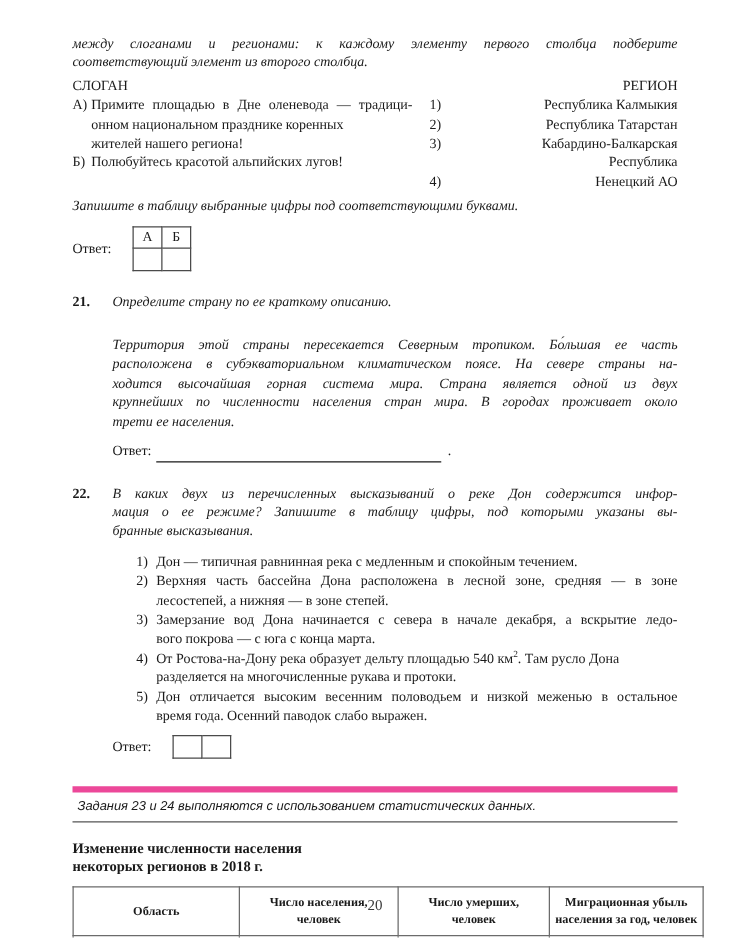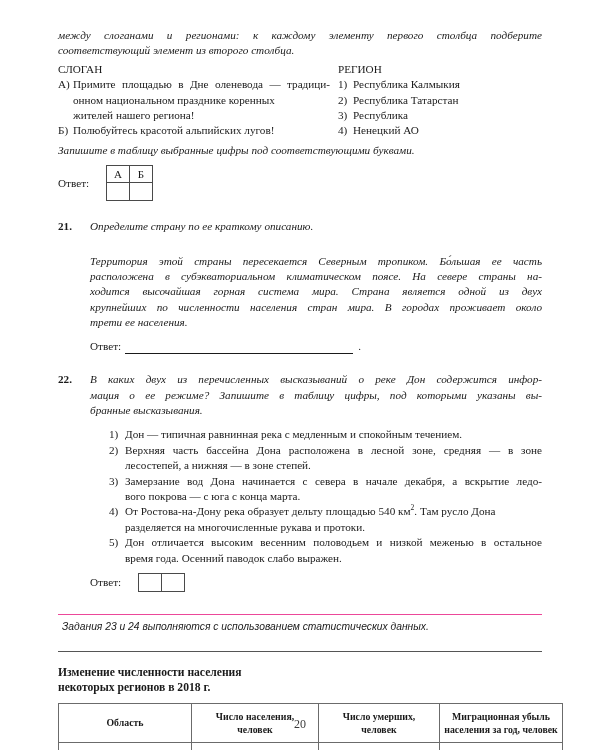--- a/index.html
+++ b/index.html
@@ -37,20 +37,21 @@
     display: flex;
     margin-top: 3px;
   }
   .col-left {
     width: 272px;
     flex: none;
   }
   .col-right {
     flex: 1;
     padding-left: 8px;
+    text-align: right;
   }
   .col-head {
     font-size: 11.2px;
     line-height: 15.4px;
   }
   .listrow {
     display: flex;
     font-size: 11.2px;
     line-height: 15.4px;
   }
@@ -147,23 +148,23 @@
     text-align: justify;
   }
   sup {
     font-size: 7.5px;
     vertical-align: super;
     line-height: 0;
   }
   
   .note-wrap {
     margin-top: 22px;
-    border-top: 1px solid #ec4899;
+    border-top: 5px solid #ec4899;
     border-bottom: 1px solid #555;
-    padding: 5px 0 18px 4px;
+    padding: 5px 0 5px 4px;
   }
   .note {
     font-family: "Liberation Sans", "DejaVu Sans", sans-serif;
     font-style: italic;
     font-size: 10.3px;
     line-height: 13px;
   }
   
   .tbl-title {
     font-weight: bold;
@@ -249,20 +250,21 @@
           <div class="marker">1)</div>
           <div class="body">Республика Калмыкия</div>
         </div>
         <div class="listrow">
           <div class="marker">2)</div>
           <div class="body">Республика Татарстан</div>
         </div>
         <div class="listrow">
           <div class="marker">3)</div>
           <div class="body">
+            <div>Кабардино-Балкарская</div>
             <div>Республика</div>
           </div>
         </div>
         <div class="listrow">
           <div class="marker">4)</div>
           <div class="body">Ненецкий АО</div>
         </div>
       </div>
     </div>
 

